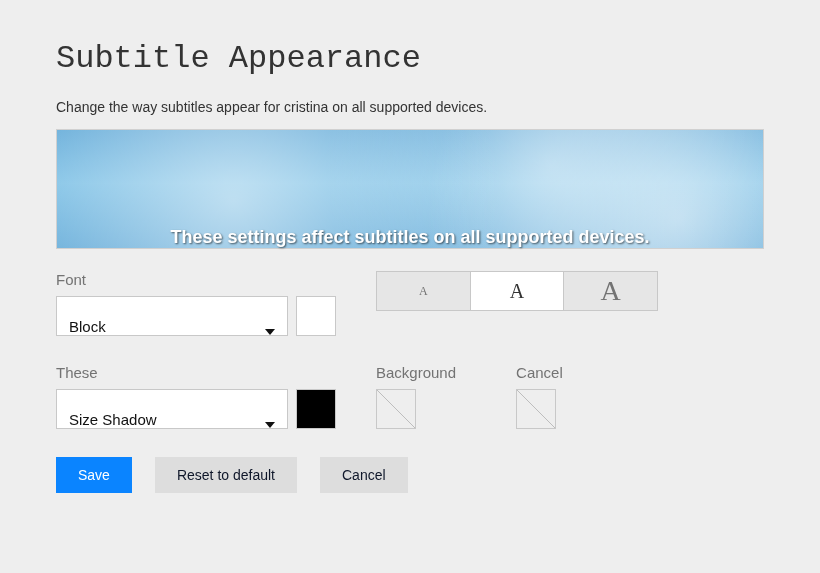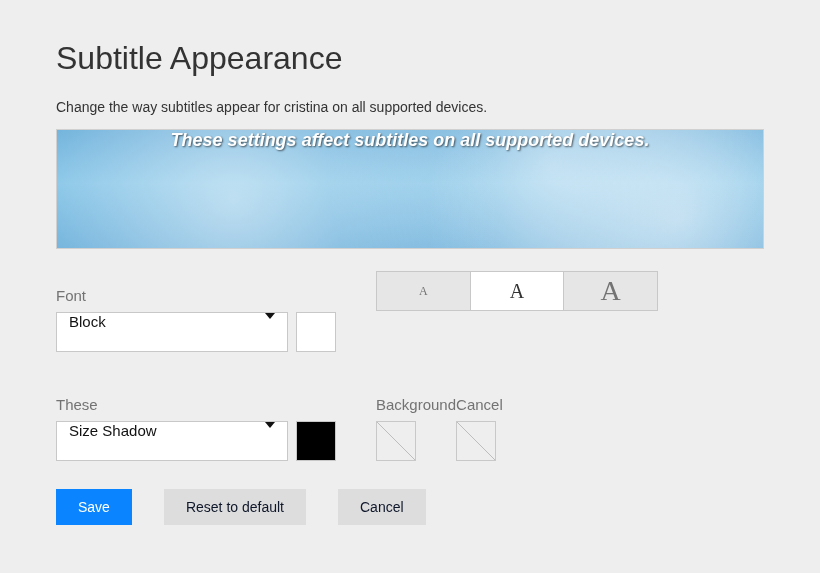--- a/index.html
+++ b/index.html
@@ -12,67 +12,67 @@
     color: #333;
   }
   .container {
     padding: 40px 56px 30px 56px;
   }
   .page-title {
     font-size: 32px;
     font-weight: 500;
     color: #333333;
     margin:0 0 22px 0;
+    font-family:Liberation Mono, monospace;
   }
   .page-desc {
     font-size: 14px;
     color: #333333;
     margin:0 0 14px 0;
   }
   .preview {
     height: 120px;
     border: 1px solid #d0d0d0;
     display:flex;
-    align-items:flex-start;
+    align-items:flex-end;
     justify-content:center;
     background:
       radial-gradient(circle at 25% 60%, rgba(255,255,255,0.55), rgba(255,255,255,0) 50%),
       radial-gradient(circle at 70% 30%, rgba(255,255,255,0.45), rgba(255,255,255,0) 45%),
       radial-gradient(circle at 88% 75%, rgba(255,255,255,0.55), rgba(255,255,255,0) 40%),
       linear-gradient(180deg, #5aa6d6 0%, #76bde4 45%, #5aa6d6 100%);
     margin-bottom: 22px;
-    font-style: italic;
   }
   .preview-text {
     color: #ffffff;
     font-size: 18px;
     font-weight: 600;
     text-shadow: 1px 1px 2px rgba(0,0,0,0.6);
   }
   .row {
     display:flex;
     gap: 40px;
     margin-bottom: 28px;
   }
   .col { flex: 0 0 auto; }
   .col-font, .col-shadow { width: 280px; }
   .col-size { width: 282px; }
   .field-label {
     font-size: 15px;
     color: #737373;
-    margin: 16px 0 8px 0;
+    margin: 0 0 8px 0;
   }
   .inline-group { display:flex; gap:8px; }
   .select {
     flex:1;
     height: 40px;
     background:#ffffff;
     border:1px solid #c8c8c8;
     display:flex;
-    align-items:flex-start;
+    align-items:flex-end;
     justify-content:space-between;
     padding: 0 12px;
     font-size:15px;
     color:#111;
     cursor:pointer;
   }
   .select .caret {
     width:0; height:0;
     border-left:5px solid transparent;
     border-right:5px solid transparent;
@@ -110,24 +110,24 @@
     background:#e6e6e6;
     color:#737373;
     cursor:pointer;
     font-family: Georgia, "Times New Roman", serif;
   }
   .size-btn + .size-btn { border-left:1px solid #c8c8c8; }
   .size-btn.selected { background:#ffffff; color:#333; }
   .size-sm { font-size:12px; }
   .size-md { font-size:20px; }
   .size-lg { font-size:28px; }
-  .bgwin-row { display:flex; }
+  .bgwin-row { display:flex; gap: 60px; }
   .buttons {
     display:flex;
-    gap: 32px;
+    gap: 23px;
     margin-top: 14px;
   }
   .btn {
     height:36px;
     padding: 0 22px;
     font-size:14px;
     border:none;
     cursor:pointer;
     display:flex;
     align-items:center;

